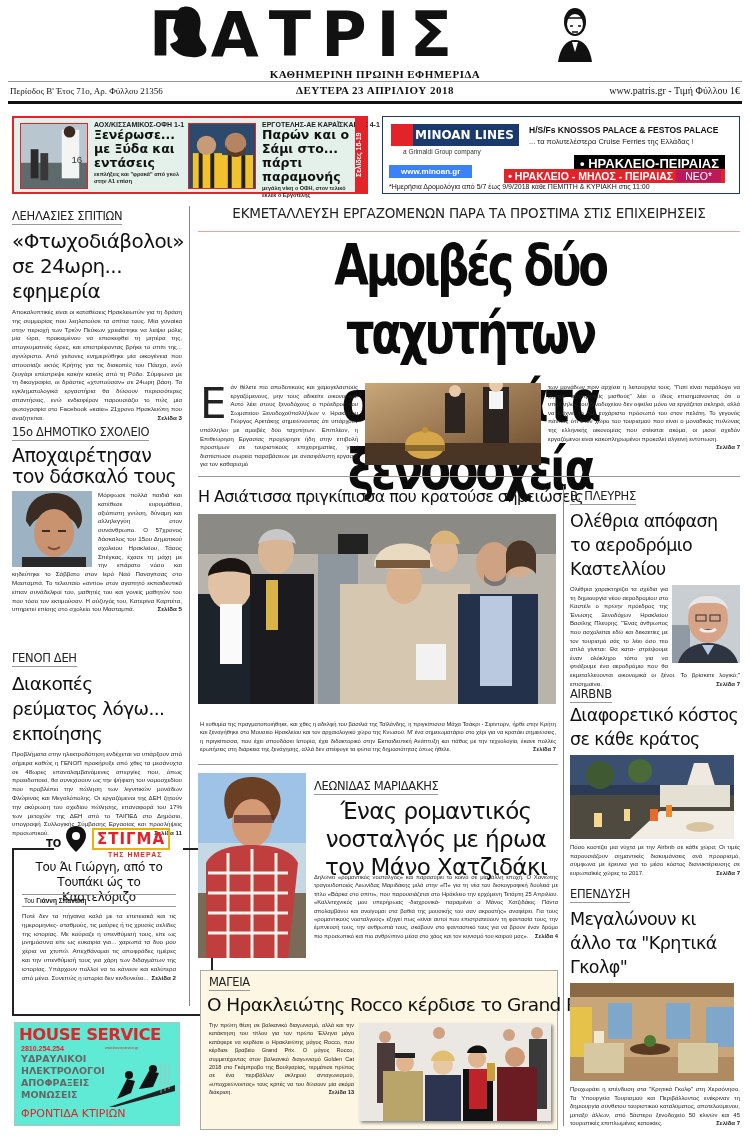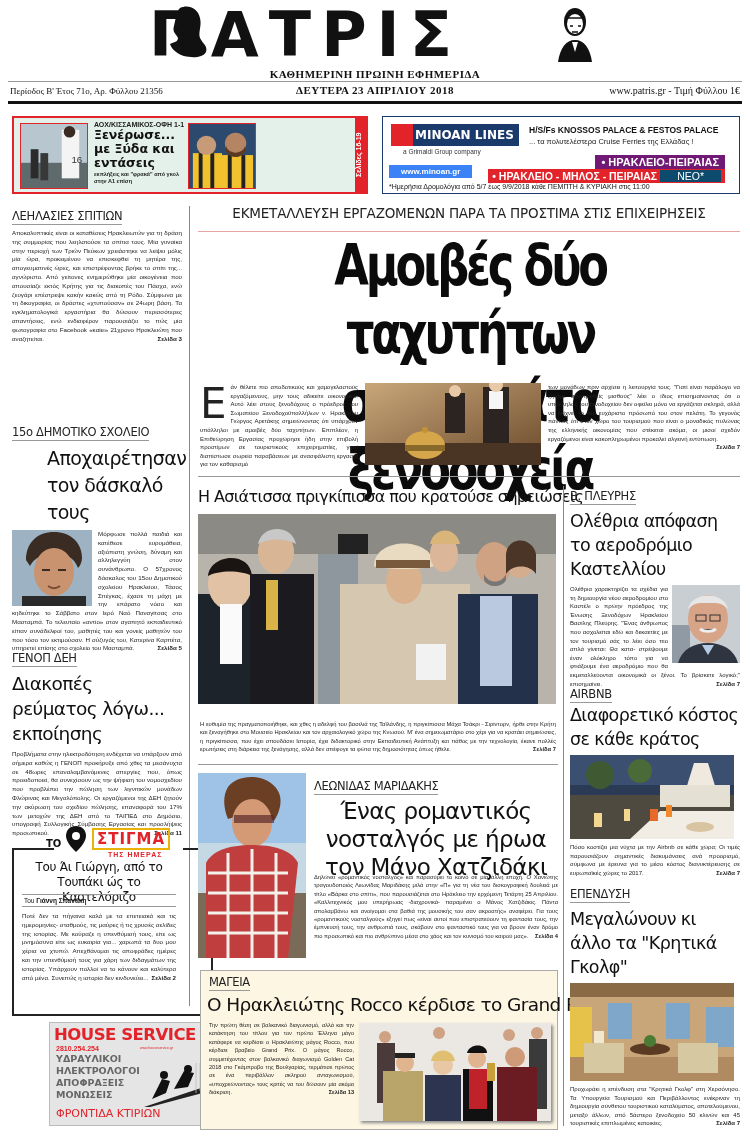--- a/index.html
+++ b/index.html
@@ -27,23 +27,23 @@
   .sp-tab { position: absolute; right: 0; top: 0; width: 11px; height: 100%; background: #e2232a; color: #fff; font-size: 7px; font-weight: bold; writing-mode: vertical-rl; transform: rotate(180deg); text-align: center; }
 
   
   .minoan { left: 382px; top: 116px; width: 358px; height: 78px; background: #fff; border: 1px solid #1a3a6b; }
   .mn-logo { position: absolute; left: 8px; top: 7px; width: 128px; height: 22px; background: #1a3a6b; color: #fff; font-family: "DejaVu Sans", sans-serif; font-weight: bold; font-size: 12px; line-height: 22px; padding-left: 24px; }
   .mn-logo-mark { position: absolute; left: 0; top: 0; width: 22px; height: 22px; background: #e2232a; }
   .mn-grimaldi { position: absolute; left: 20px; top: 31px; font-size: 6.5px; color: #333; }
   .mn-url { position: absolute; left: 6px; top: 48px; background: #3b82f6; color: #fff; font-weight: bold; font-size: 8px; padding: 2px 12px; }
   .mn-ships { position: absolute; left: 146px; top: 8px; font-weight: bold; font-size: 8.5px; color: #111; }
   .mn-ships-sub { position: absolute; left: 146px; top: 20px; font-size: 7.5px; color: #222; }
-  .mn-route1 { position: absolute; right: 14px; top: 38px; background: #701a75; color: #fff; font-weight: bold; font-size: 11px; padding: 1px 6px; text-align: center; }
+  .mn-route1 { position: absolute; right: 14px; top: 38px; background: #000000; color: #fff; font-weight: bold; font-size: 13px; padding: 1px 6px; text-align: center; }
   .mn-route2 { position: absolute; right: 14px; top: 52px; background: #e2232a; color: #fff; font-weight: bold; font-size: 10.5px; padding: 1px 4px; }
-  .mn-new { background: #0c4a6e; color: #fff; padding: 0 17px; margin-left: 3px; font-weight: normal; }
+  .mn-new { background: #be185d; color: #fff; padding: 0 9px; margin-left: 3px; font-weight: normal; }
   .mn-note { position: absolute; left: 6px; top: 66px; font-size: 7px; color: #111; white-space: nowrap; }
 
   
   .kicker { font-family: "DejaVu Sans", sans-serif; font-size: 11.5px; letter-spacing: -0.3px; border-bottom: 1px solid #999; padding-bottom: 1px; display: inline-block; color: #222; }
   .head-md { font-family: "DejaVu Sans", sans-serif; font-size: 19px; line-height: 23px; letter-spacing: -0.6px; color: #111; }
   .body { font-size: 6.2px; line-height: 8.8px; color: #222; text-align: justify; }
   .page-ref { font-weight: bold; float: right; }
   .col-rule { background: #888; width: 1px; }
 
   
@@ -58,21 +58,21 @@
   .main-kicker-rule { left: 198px; top: 231px; width: 542px; height: 1px; background: #e8a3a3; }
   .main-head { left: 196px; top: 232px; width: 548px; text-align: center; font-family: "DejaVu Sans", sans-serif; font-weight: bold; font-size: 56px; line-height: 68px; letter-spacing: -4px; transform: scaleX(0.80); transform-origin: center top; color: #0b0b0b; }
 
   .dropcap { float: left; font-family: "DejaVu Sans", sans-serif; font-size: 42px; line-height: 40px; margin-right: 4px; margin-top: 1px; }
 
   .stigma-box { left: 12px; top: 848px; width: 201px; height: 168px; border: 2px solid #222; border-top: none; }
   .stigma-top { position: absolute; left: 0; top: 0; width: 100%; height: 2px; }
   .stigma-top::before { content: ""; position: absolute; left: 0; top: 0; width: 40px; height: 2px; background: #222; }
   .stigma-top::after { content: ""; position: absolute; right: 0; top: 0; width: 28px; height: 2px; background: #222; }
 
-  .house-ad { left: 14px; top: 1022px; width: 166px; height: 104px; border: 1px solid #bbb; background: #e5e5e5; margin-left: 35px; }
+  .house-ad { left: 14px; top: 1022px; width: 166px; height: 104px; border: 1px solid #bbb; background: #5eead4; }
 
   .magic-box { left: 200px; top: 970px; width: 358px; height: 160px; background: #fdf6e3; border: 1px solid #aaa; }
 </style>
 </head>
 <body>
 
 <div class="abs portrait" style="left:166px;">
   <svg viewBox="0 0 46 60">
       <path d="M14 4c8-4 18 0 20 10 2 8-2 14 0 20 3 6 8 8 6 14-3 6-14 6-22 4-6-2-12-6-14-12 4-2 8-2 8-6-2-4-6-6-4-12 2-8 2-14 6-18z" fill="#111"></path>
       <path d="M20 14c4 0 7 4 6 9-1 4-5 5-8 3" fill="none" stroke="#fff" stroke-width="1.2"></path>
@@ -119,20 +119,25 @@
         <rect x="10" y="30" width="4" height="36" fill="#222"></rect>
         <rect x="22" y="30" width="4" height="36" fill="#222"></rect>
         <circle cx="18" cy="22" r="10" fill="#c79a78"></circle>
         <rect x="34" y="32" width="32" height="34" fill="#f2c12e"></rect>
         <rect x="40" y="32" width="4" height="34" fill="#222"></rect>
         <rect x="54" y="32" width="4" height="34" fill="#222"></rect>
         <circle cx="48" cy="20" r="11" fill="#b58463"></circle>
         <path d="M38 22c2 10 18 10 20 0v6c-4 8-16 8-20 0z" fill="#5a3a22"></path>
       </svg>
   </div>
+  <div class="sp-text" style="left:248px; width:96px;">
+    <div class="sp-kicker">ΕΡΓΟΤΕΛΗΣ-ΑΕ ΚΑΡΑΪΣΚΑΚΗΣ 4-1</div>
+    <div class="sp-head">Παρών και ο Σάμι στο... πάρτι παραμονής</div>
+    <div class="sp-sub">μεγάλη νίκη ο ΟΦΗ, στον τελικό εκλεκ ο Εργοτέλης</div>
+  </div>
   <div class="sp-tab">Σελίδες 16-19</div>
 </div>
 
 <div class="abs minoan">
   <div class="mn-logo">
     <span class="mn-logo-mark"></span>
     <span>MINOAN LINES</span>
   </div>
   <div class="mn-grimaldi">a Grimaldi Group company</div>
   <div class="mn-url">www.minoan.gr</div>
@@ -140,29 +145,30 @@
   <div class="mn-ships-sub">... τα πολυτελέστερα Cruise Ferries της Ελλάδας !</div>
   <div class="mn-route1">• ΗΡΑΚΛΕΙΟ-ΠΕΙΡΑΙΑΣ</div>
   <div class="mn-route2"><span>• ΗΡΑΚΛΕΙΟ - ΜΗΛΟΣ - ΠΕΙΡΑΙΑΣ</span><span class="mn-new">ΝΕΟ*</span></div>
   <div class="mn-note">*Ημερήσια Δρομολόγια από 5/7 έως 9/9/2018 κάθε ΠΕΜΠΤΗ &amp; ΚΥΡΙΑΚΗ στις 11:00</div>
 </div>
 
 <div class="abs col-rule" style="left:189px; top:206px; height:800px;"></div>
 
 <div class="abs lcol" style="top:206px;">
   <div class="kicker">ΛΕΗΛΑΣΙΕΣ ΣΠΙΤΙΩΝ</div>
+  <div class="head-md" style="margin-top:4px; font-size:20px; line-height:25px;">«Φτωχοδιάβολοι» σε 24ωρη... εφημερία</div>
   <div class="body" style="margin-top:4px;">
     <span>Αποκαλυπτικές είναι οι καταθέσεις Ηρακλειωτών για τη δράση της συμμορίας που λεηλατούσε τα σπίτια τους. Μία γυναίκα στην περιοχή των Τριών Πεύκων χρειάστηκε να λείψει μόλις μία ώρα, προκειμένου να επισκεφθεί τη μητέρα της, απογευματινές ώρες, και επιστρέφοντας βρήκε το σπίτι της... αγνώριστο. Από γείτονες ενημερώθηκε μία οικογένεια που απουσίαζε εκτός Κρήτης για τις διακοπές του Πάσχα, ενώ ζευγάρι επέστρεψε κακήν κακώς από τη Ρόδο. Σύμφωνα με τη δικογραφία, οι δράστες «χτυπούσαν» σε 24ωρη βάση. Τα εγκληματολογικά εργαστήρια θα δώσουν περισσότερες απαντήσεις, ενώ ενδιαφέρον παρουσιάζει το πώς μία φωτογραφία στο Facebook «καίει» 21χρονο Ηρακλειώτη που αναζητείται.</span>
     <span class="page-ref">Σελίδα 3</span>
   </div>
 </div>
 
 <div class="abs lcol" style="top:422px;">
   <div class="kicker">15ο ΔΗΜΟΤΙΚΟ ΣΧΟΛΕΙΟ</div>
-  <div class="head-md" style="margin-top:4px; font-size:19px; line-height:27px;margin-left:35px;">Αποχαιρέτησαν τον δάσκαλό τους</div>
+  <div class="head-md" style="margin-top:4px; font-size:19px; line-height:21px;">Αποχαιρέτησαν τον δάσκαλό τους</div>
   <div style="position:relative; margin-top:4px;">
     <div class="photo" style="position:relative; float:left; width:80px; height:76px; margin:0 6px 2px 0;">
       <svg viewBox="0 0 80 76" preserveAspectRatio="none">
           <rect width="80" height="76" fill="#9db3c4"></rect>
           <path d="M14 30c0-18 12-28 28-28s28 10 28 26c0 4-2 8-4 10-4-10-10-14-24-14-12 0-20 4-24 12z" fill="#3a2c22"></path>
           <ellipse cx="42" cy="42" rx="20" ry="24" fill="#c8936e"></ellipse>
           <path d="M30 40h8M46 40h8" stroke="#3a2c22" stroke-width="2"></path>
           <path d="M36 56c4 3 8 3 12 0" stroke="#7a4a38" stroke-width="2" fill="none"></path>
           <rect x="10" y="66" width="64" height="10" fill="#2a2a2a"></rect>
         </svg>

